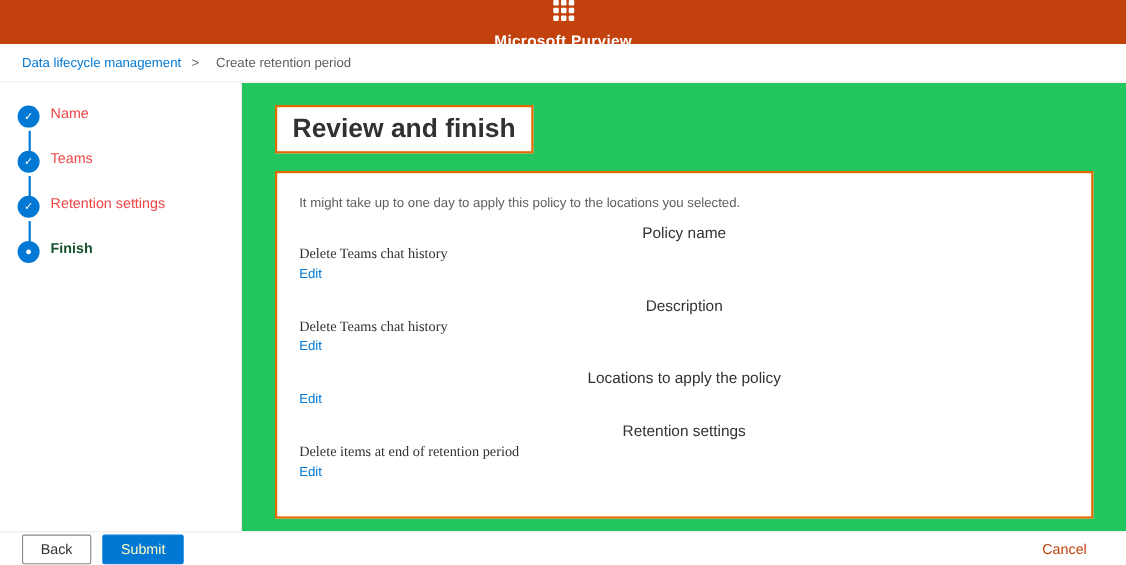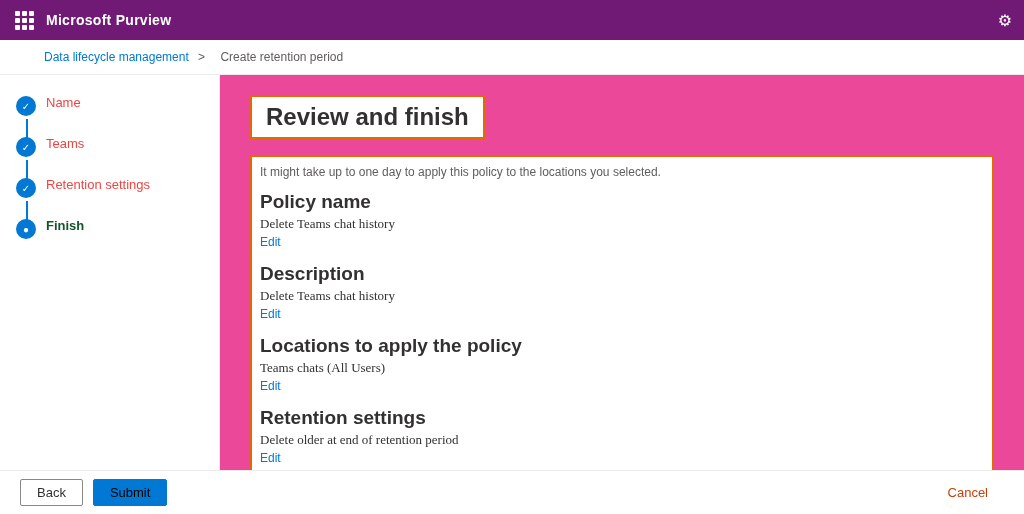--- a/index.html
+++ b/index.html
@@ -1,25 +1,26 @@
 <!DOCTYPE html>
 <html><head>
   <meta charset="utf-8">
   <style>
     * { box-sizing: border-box; margin: 0; padding: 0; }
     body { font-family: 'Segoe UI', Arial, sans-serif; font-size: 13px; background: #f3f2f1; color: #323130; height: 514px; overflow: hidden; }
 
     
     .top-nav {
-      background: #701a75;
+      background: #c2410c;
       height: 40px;
       display: flex;
       align-items: center;
       padding: 0 12px;
       gap: 10px;
+      flex-direction: column;
     }
     .top-nav-grid {
       display: grid;
       place-items: center;
       width: 24px;
       height: 24px;
       cursor: pointer;
     }
     .grid-icon {
       display: grid;
@@ -40,21 +41,21 @@
     .gear-icon { color: #fff; font-size: 16px; cursor: pointer; }
 
     
     .breadcrumb {
       background: #fff;
       padding: 10px 20px;
       font-size: 12px;
       color: #605e5c;
       border-bottom: 1px solid #edebe9;
     }
-    .breadcrumb a { color: #0078d4; text-decoration: none; margin-left: 24px; }
+    .breadcrumb a { color: #0078d4; text-decoration: none; }
     .breadcrumb span { margin: 0 6px; }
 
     
     .main-layout {
       display: flex;
       height: calc(514px - 40px - 37px);
     }
 
     
     .sidebar {
@@ -97,48 +98,48 @@
     .step-circle.completed { background: #0078d4; color: #fff; }
     .step-circle.current { background: #0078d4; color: #fff; }
     .step-label { font-size: 13px; color: #ef4444; }
     .step-item.current .step-label { font-weight: 700; color: #14532d; }
 
     
     .content-area {
       flex: 1;
       padding: 20px 30px;
       overflow-y: auto;
-      background: #ec4899;
+      background: #22c55e;
     }
 
     .page-title {
       font-size: 24px;
       font-weight: 700;
       color: #323130;
       margin-bottom: 16px;
       border: 2px solid #e06b00;
       display: inline-block;
       padding: 6px 14px;
       background: #fff;
     }
 
     
     .review-box {
       border: 2px solid #e06b00;
       background: #fff;
-      padding: 8px;
+      padding: 20px;
       margin-bottom: 12px;
     }
     .review-note {
       font-size: 12px;
       color: #605e5c;
       margin-bottom: 12px;
     }
     .review-section { margin-bottom: 14px; }
-    .review-section-label { font-weight: 700; font-size: 19px; margin-bottom: 3px; }
+    .review-section-label { font-weight: 400; font-size: 14px; margin-bottom: 3px; text-align: center; }
     .review-section-value { font-size: 13px; color: #323130; margin-bottom: 2px; font-family: Liberation Serif, serif; }
     .review-section-value2 { font-size: 12px; color: #323130; margin-bottom: 2px; }
     .edit-link { color: #0078d4; font-size: 12px; cursor: pointer; text-decoration: none; }
 
     
     .warning-box {
       border: 2px solid #e06b00;
       background: #fff;
       padding: 12px 14px;
       display: flex;
@@ -147,21 +148,21 @@
       margin-bottom: 12px;
       font-size: 12px;
       color: #323130;
       line-height: 1.5;
     }
 
     
     .footer {
       background: #fff;
       border-top: 1px solid #edebe9;
-      height: 44px;
+      height: 31px;
       display: flex;
       align-items: center;
       padding: 0 20px;
       gap: 10px;
       position: fixed;
       bottom: 0;
       left: 0;
       right: 0;
     }
     .btn {
@@ -171,21 +172,21 @@
       cursor: pointer;
       border: 1px solid transparent;
     }
     .btn-secondary {
       background: #fff;
       border-color: #8a8886;
       color: #323130;
     }
     .btn-primary {
       background: #0078d4;
-      color: #000000;
+      color: #fef9c3;
       border-color: #0078d4;
     }
     .btn-cancel {
       background: transparent;
       color: #c2410c;
       border: none;
       margin-left: auto;
     }
   </style>
 </head>
@@ -269,27 +270,26 @@
       </div>
 
       <div class="review-section">
         <div class="review-section-label">Description</div>
         <div class="review-section-value">Delete Teams chat history</div>
         <a class="edit-link">Edit</a>
       </div>
 
       <div class="review-section">
         <div class="review-section-label">Locations to apply the policy</div>
-        <div class="review-section-value">Teams chats (All Users)</div>
         <a class="edit-link">Edit</a>
       </div>
 
       <div class="review-section">
         <div class="review-section-label">Retention settings</div>
-        <div class="review-section-value">Delete older at end of retention period</div>
+        <div class="review-section-value">Delete items at end of retention period</div>
         <a class="edit-link">Edit</a>
       </div>
 
     </div>
 
     
     <div class="warning-box">
       
       
     </div>

